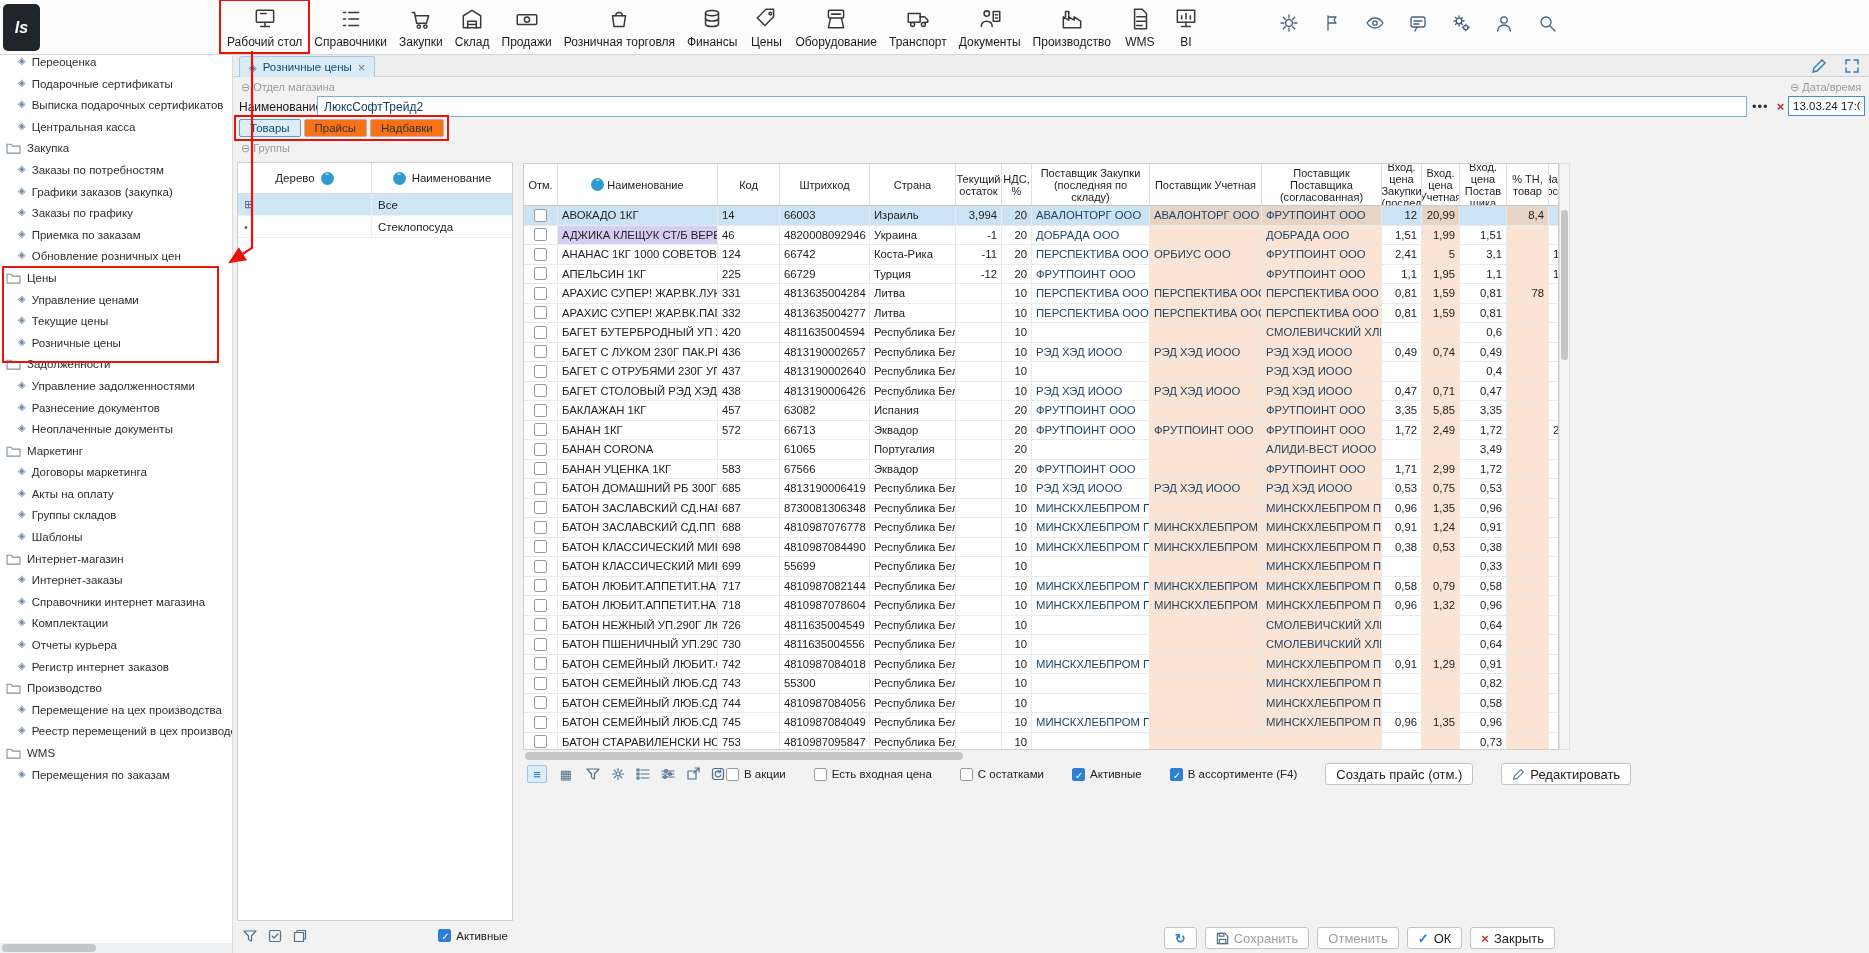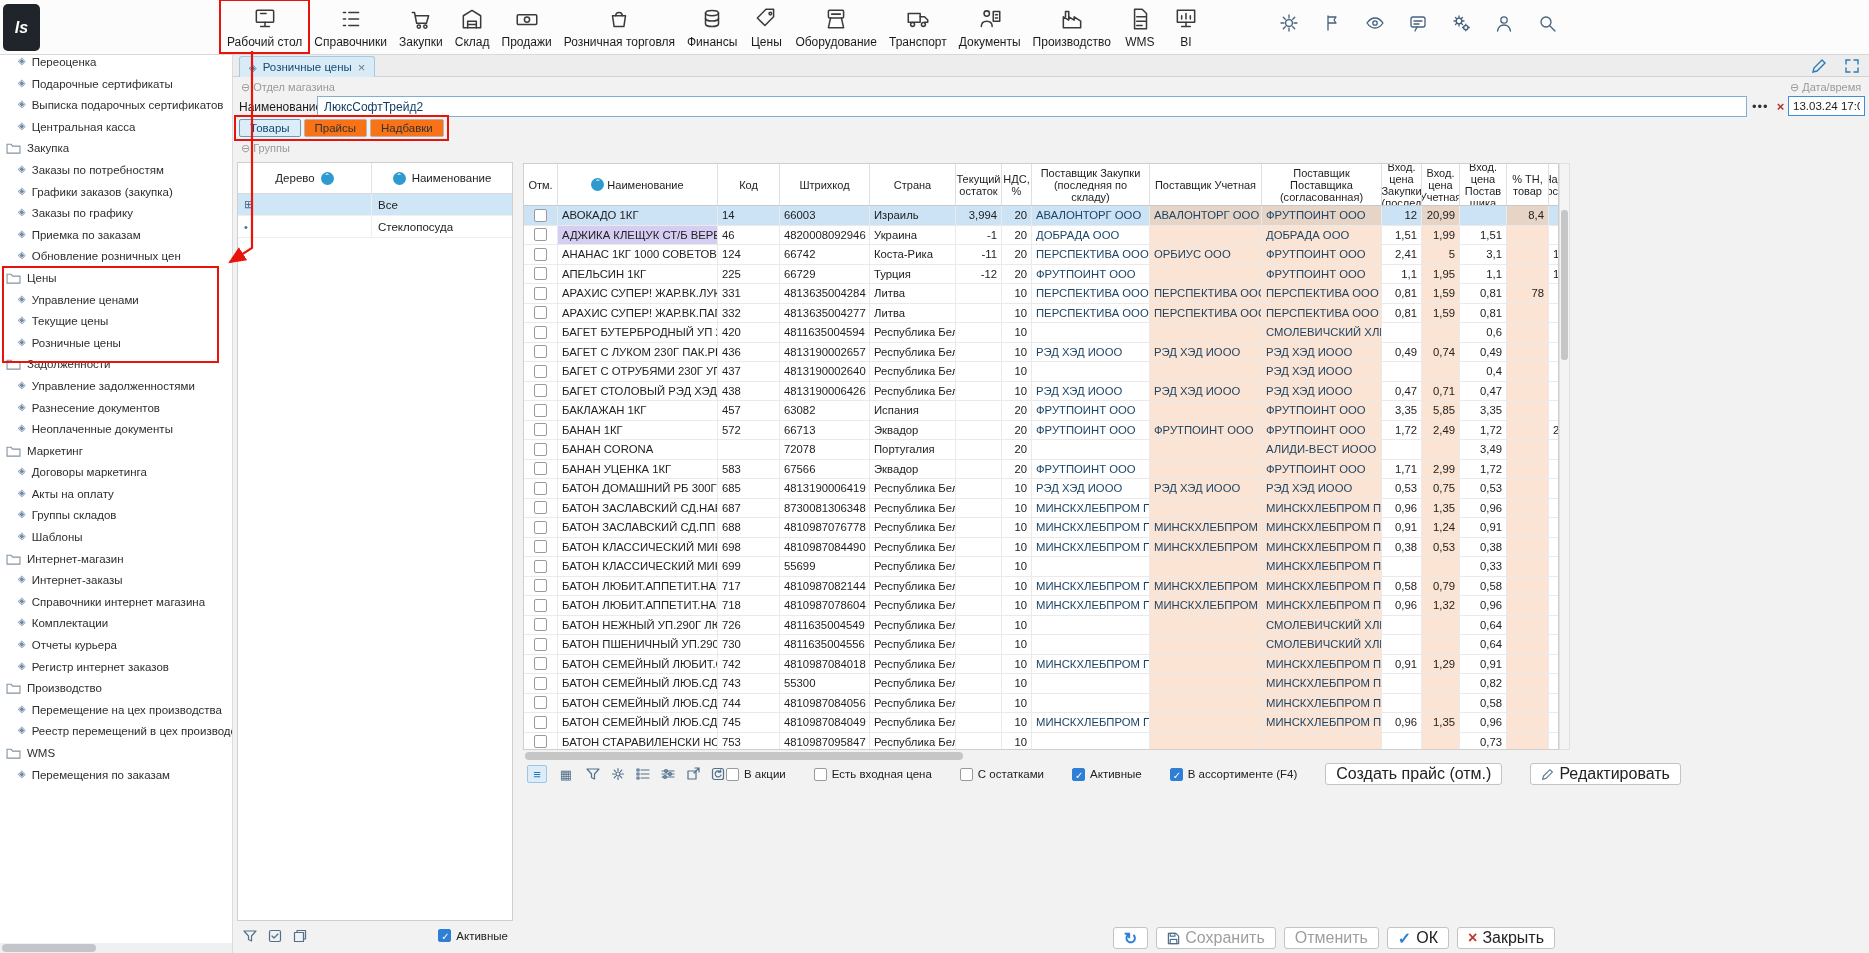--- a/index.html
+++ b/index.html
@@ -108,21 +108,21 @@
   .c7{width:118px}.c8{width:112px}.c9{width:120px}.c10{width:40px}.c11{width:38px}.c12{width:47px}.c13{width:42px}.c14{width:40px}
   .sku-vscroll{position:absolute;left:1036px;top:21px;width:11px;height:587px;background:#f4f4f4;border:1px solid #e0e0e0}
   .sku-vscroll .thumb{position:absolute;left:1px;top:46px;width:7px;height:150px;background:#c6c6c6;border-radius:3px;cursor:pointer}
   .sku-hscroll{position:absolute;left:0;top:608px;width:1036px;height:12px;background:#f2f2f2}
   .sku-hscroll .thumb{position:absolute;left:2px;top:2px;width:438px;height:8px;background:#c6c6c6;border-radius:4px;cursor:pointer}
   .sku-footer{position:absolute;left:0;top:620px;width:1047px;height:24px;display:flex;align-items:center;justify-content:space-between;padding:0 12px 0 4px}
   .view-ic{width:20px;height:18px;display:flex;align-items:center;justify-content:center;font-size:13px;color:#51708c;border:1px solid transparent;border-radius:2px;cursor:pointer}
   .view-ic.active{color:#1f79c0;background:#dcecf8;border-color:#9cc6e4}
   .chk-group{display:flex;align-items:center;gap:28px}
   .chk{display:flex;align-items:center}
-  .btn{height:22px;padding:0 10px;background:#fff;border:1px solid #c3c3c3;border-radius:3px;font-size:16px;
+  .btn{height:22px;padding:0 10px;background:#fff;border:1px solid #c3c3c3;border-radius:3px;font-size:13px;
        display:inline-flex;align-items:center;gap:5px;color:#222;cursor:pointer;white-space:nowrap}
   .btn svg{width:13px;height:13px;stroke:#51708c;fill:none;stroke-width:1.3}
   .btn.disabled{color:#9e9e9e;cursor:default}
   .glyph-blue{color:#2f7fd6;font-weight:bold}
   .glyph-red{color:#c0392b;font-weight:bold}
 
   
   .bottom-bar{position:absolute;right:314px;bottom:4px;display:flex;gap:8px;align-items:center}
 </style>
 </head>
@@ -855,21 +855,21 @@
               <div class="td c13 num peach"></div>
               <div class="td c14">2</div>
             </div>
 
             <div class="trow">
               <div class="td cbc c0">
                 <span class="cb"></span>
               </div>
               <div class="td c1">БАНАН CORONA</div>
               <div class="td c2"></div>
-              <div class="td c3">72078</div>
+              <div class="td c3">61065</div>
               <div class="td c4">Португалия</div>
               <div class="td c5 num"></div>
               <div class="td c6 num">20</div>
               <div class="td c7 sup"></div>
               <div class="td c8 sup peach"></div>
               <div class="td c9 sup peach">АЛИДИ-ВЕСТ ИООО</div>
               <div class="td c10 num"></div>
               <div class="td c11 num peach"></div>
               <div class="td c12 num">3,49</div>
               <div class="td c13 num peach"></div>

